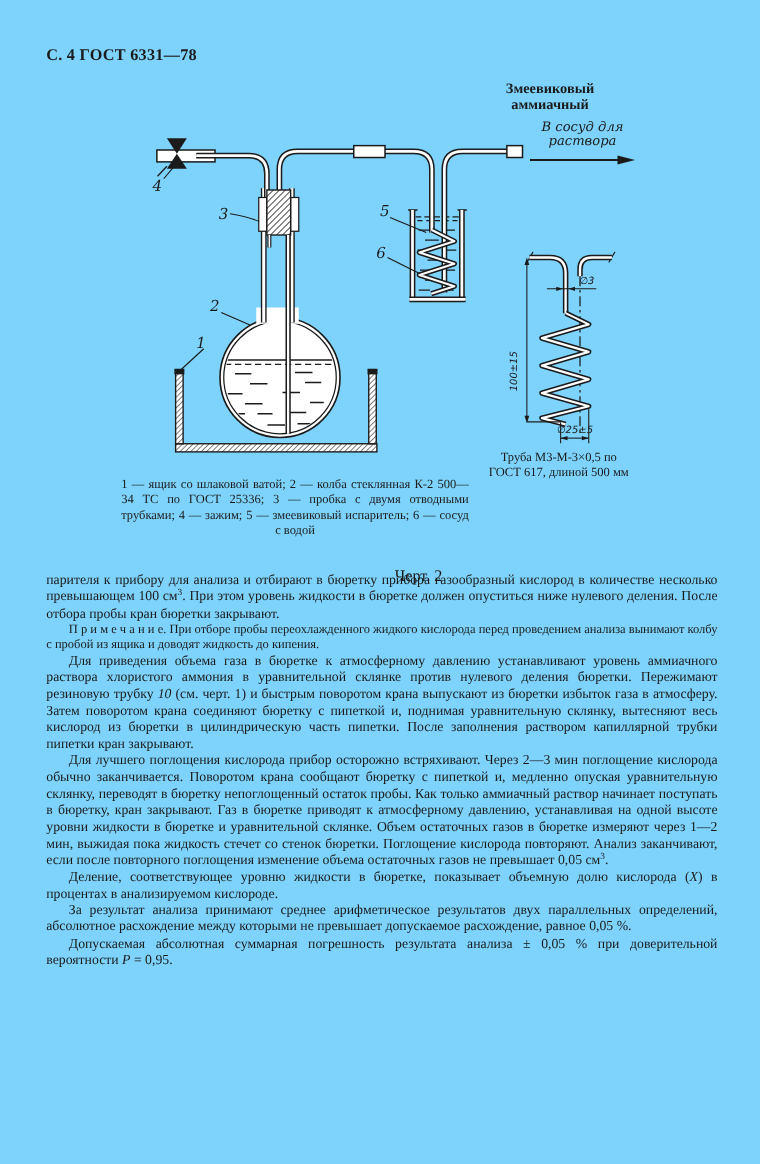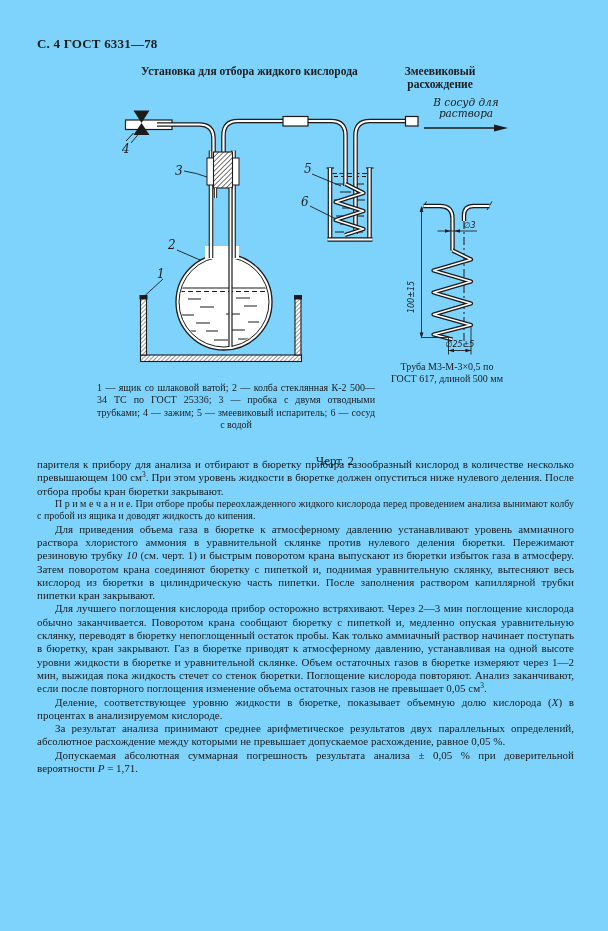--- a/index.html
+++ b/index.html
@@ -25,25 +25,24 @@
   svg text.lbl{font-family:"DejaVu Serif",serif;font-style:italic;font-size:12px;fill:#1b1b1b;}
   svg text.dim{font-family:"DejaVu Sans",sans-serif;font-style:italic;font-size:8px;fill:#1b1b1b;}
 </style>
 </head>
 <body>
 
 <div id="page">
 
   <div id="header" class="abs">С. 4 ГОСТ 6331—78</div>
 
-  <div id="title-left" class="abs">Установка для отбора жидкого кислорода</div>
 
   <div id="title-right" class="abs">
     <div>Змеевиковый</div>
-    <div>расхождение</div>
+    <div>аммиачный</div>
   </div>
 
   <div id="arrow-note" class="abs">
     <div>В сосуд для</div>
     <div>раствора</div>
   </div>
 
   <svg id="fig-svg" class="abs" width="608" height="460" viewBox="0 0 608 460">
     <defs>
       <pattern id="hPlug" width="3.4" height="3.4" patternUnits="userSpaceOnUse" patternTransform="rotate(45)">
@@ -226,15 +225,15 @@
   <div id="caption-right" class="abs">Труба М3-М-3×0,5 по ГОСТ 617, длиной 500 мм</div>
   <div id="fig-number" class="abs">Черт. 2</div>
 
   <div id="body-text" class="abs">
       <p class="noindent "><span>парителя к прибору для анализа и отбирают в бюретку прибора газообразный кислород в количестве несколько превышающем 100 см</span><sup>3</sup><span>. При этом уровень жидкости в бюретке должен опуститься ниже нулевого деления. После отбора пробы кран бюретки закрывают.</span></p>
       <p class="small"><span>П р и м е ч а н и е.  При отборе пробы переохлажденного жидкого кислорода перед проведением анализа вынимают колбу с пробой из ящика и доводят жидкость до кипения.</span></p>
       <p class=""><span>Для приведения объема газа в бюретке к атмосферному давлению устанавливают уровень аммиачного раствора хлористого аммония в уравнительной склянке против нулевого деления бюретки. Пережимают резиновую трубку </span><span class="it">10</span><span> (см. черт. 1) и быстрым поворотом крана выпускают из бюретки избыток газа в атмосферу. Затем поворотом крана соединяют бюретку с пипеткой и, поднимая уравнительную склянку, вытесняют весь кислород из бюретки в цилиндрическую часть пипетки. После заполнения раствором капиллярной трубки пипетки кран закрывают.</span></p>
       <p class=""><span>Для лучшего поглощения кислорода прибор осторожно встряхивают. Через 2—3 мин поглощение кислорода обычно заканчивается. Поворотом крана сообщают бюретку с пипеткой и, медленно опуская уравнительную склянку, переводят в бюретку непоглощенный остаток пробы. Как только аммиачный раствор начинает поступать в бюретку, кран закрывают. Газ в бюретке приводят к атмосферному давлению, устанавливая на одной высоте уровни жидкости в бюретке и уравнительной склянке. Объем остаточных газов в бюретке измеряют через 1—2 мин, выжидая пока жидкость стечет со стенок бюретки. Поглощение кислорода повторяют. Анализ заканчивают, если после повторного поглощения изменение объема остаточных газов не превышает 0,05 см</span><sup>3</sup><span>.</span></p>
       <p class=""><span>Деление, соответствующее уровню жидкости в бюретке, показывает объемную долю кислорода (</span><span class="it">Х</span><span>) в процентах в анализируемом кислороде.</span></p>
       <p class=""><span>За результат анализа принимают среднее арифметическое результатов двух параллельных определений, абсолютное расхождение между которыми не превышает допускаемое расхождение, равное 0,05 %.</span></p>
-      <p class=""><span>Допускаемая абсолютная суммарная погрешность результата анализа ± 0,05 % при доверительной вероятности </span><span class="it">Р</span><span> = 1,71.</span></p>
+      <p class=""><span>Допускаемая абсолютная суммарная погрешность результата анализа ± 0,05 % при доверительной вероятности </span><span class="it">Р</span><span> = 0,95.</span></p>
     </div>
 </div>
 
 </body></html>

